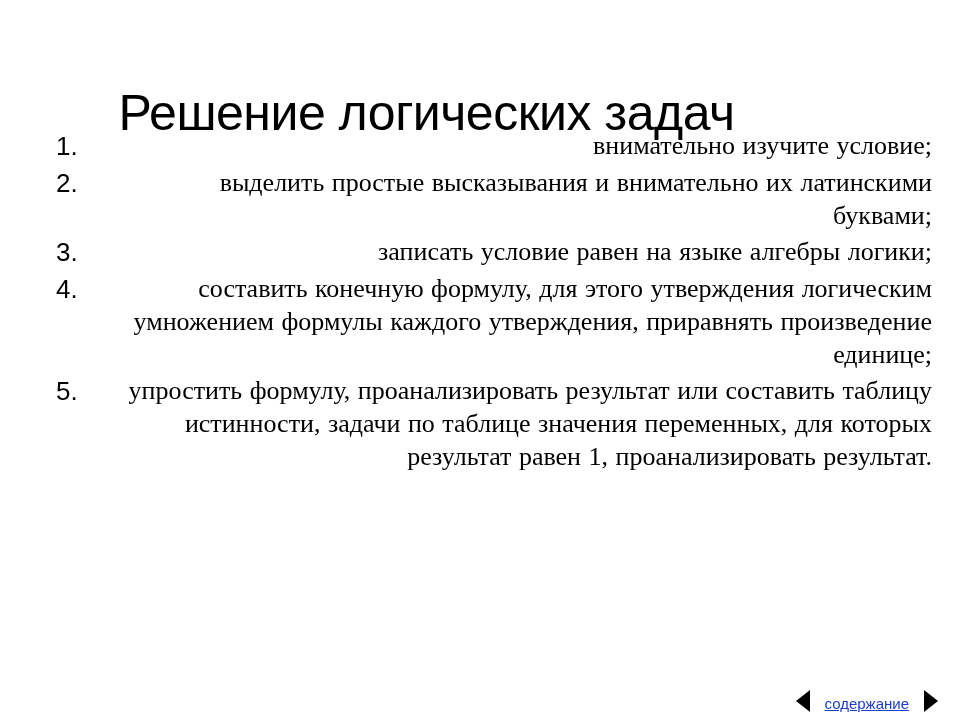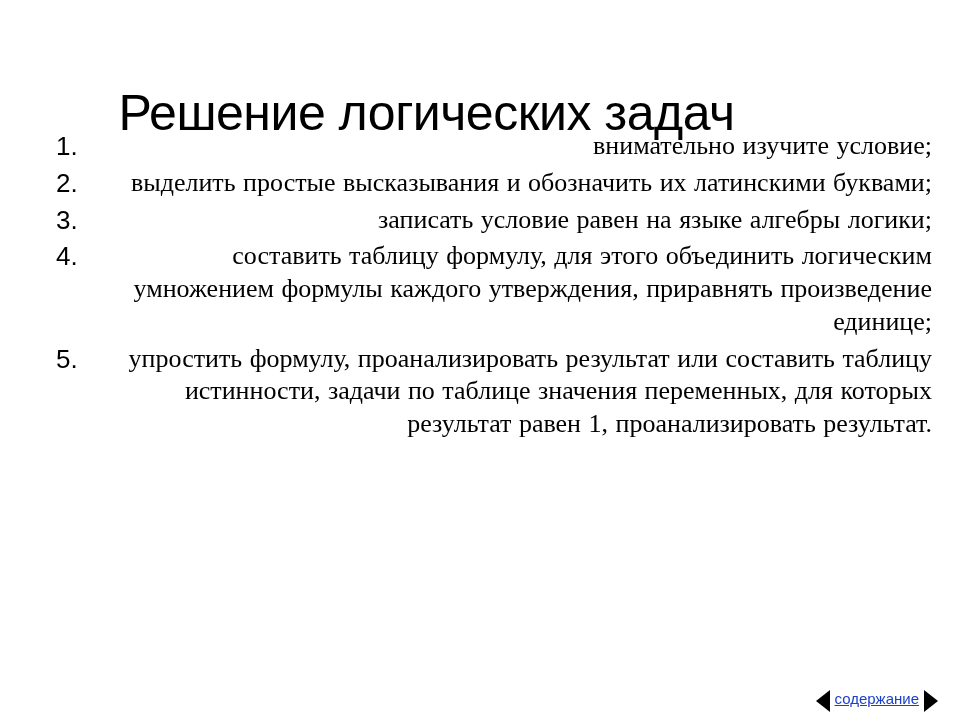--- a/index.html
+++ b/index.html
@@ -61,22 +61,22 @@
     flex: 1 1 auto;
     text-align: right;
     word-spacing: 1px;
     font-family: Liberation Serif, serif;
   }
   .footer-nav {
     position: absolute;
     right: 22px;
     bottom: 8px;
     display: flex;
-    align-items: flex-start;
-    gap: 3px;
+    align-items: flex-end;
+    gap: 13px;
     font-size: 15px;
   }
   .nav-arrow {
     width: 0;
     height: 0;
     border-top: 11px solid transparent;
     border-bottom: 11px solid transparent;
   }
   .nav-arrow.left {
     border-right: 14px solid #000000;
@@ -100,29 +100,29 @@
   <h1 class="slide-title">Решение логических задач</h1>
 
   <div class="content">
     <ol class="list">
       <li class="list-item">
         <span class="item-num">1.</span>
         <span class="item-text">внимательно изучите условие;</span>
       </li>
       <li class="list-item">
         <span class="item-num">2.</span>
-        <span class="item-text">выделить простые высказывания и обозначить их латинскими буквами;</span>
+        <span class="item-text">выделить простые высказывания и внимательно их латинскими буквами;</span>
       </li>
       <li class="list-item">
         <span class="item-num">3.</span>
         <span class="item-text">записать условие равен на языке алгебры логики;</span>
       </li>
       <li class="list-item">
         <span class="item-num">4.</span>
-        <span class="item-text">составить таблицу формулу, для этого объединить логическим умножением формулы каждого утверждения, приравнять произведение единице;</span>
+        <span class="item-text">составить конечную формулу, для этого утверждения логическим умножением формулы каждого утверждения, приравнять произведение единице;</span>
       </li>
       <li class="list-item">
         <span class="item-num">5.</span>
         <span class="item-text">упростить формулу, проанализировать результат или составить таблицу истинности, задачи по таблице значения переменных, для которых результат равен 1, проанализировать результат.</span>
       </li>
     </ol>
   </div>
 
   <div class="footer-nav">
     <span class="nav-arrow left"></span>

